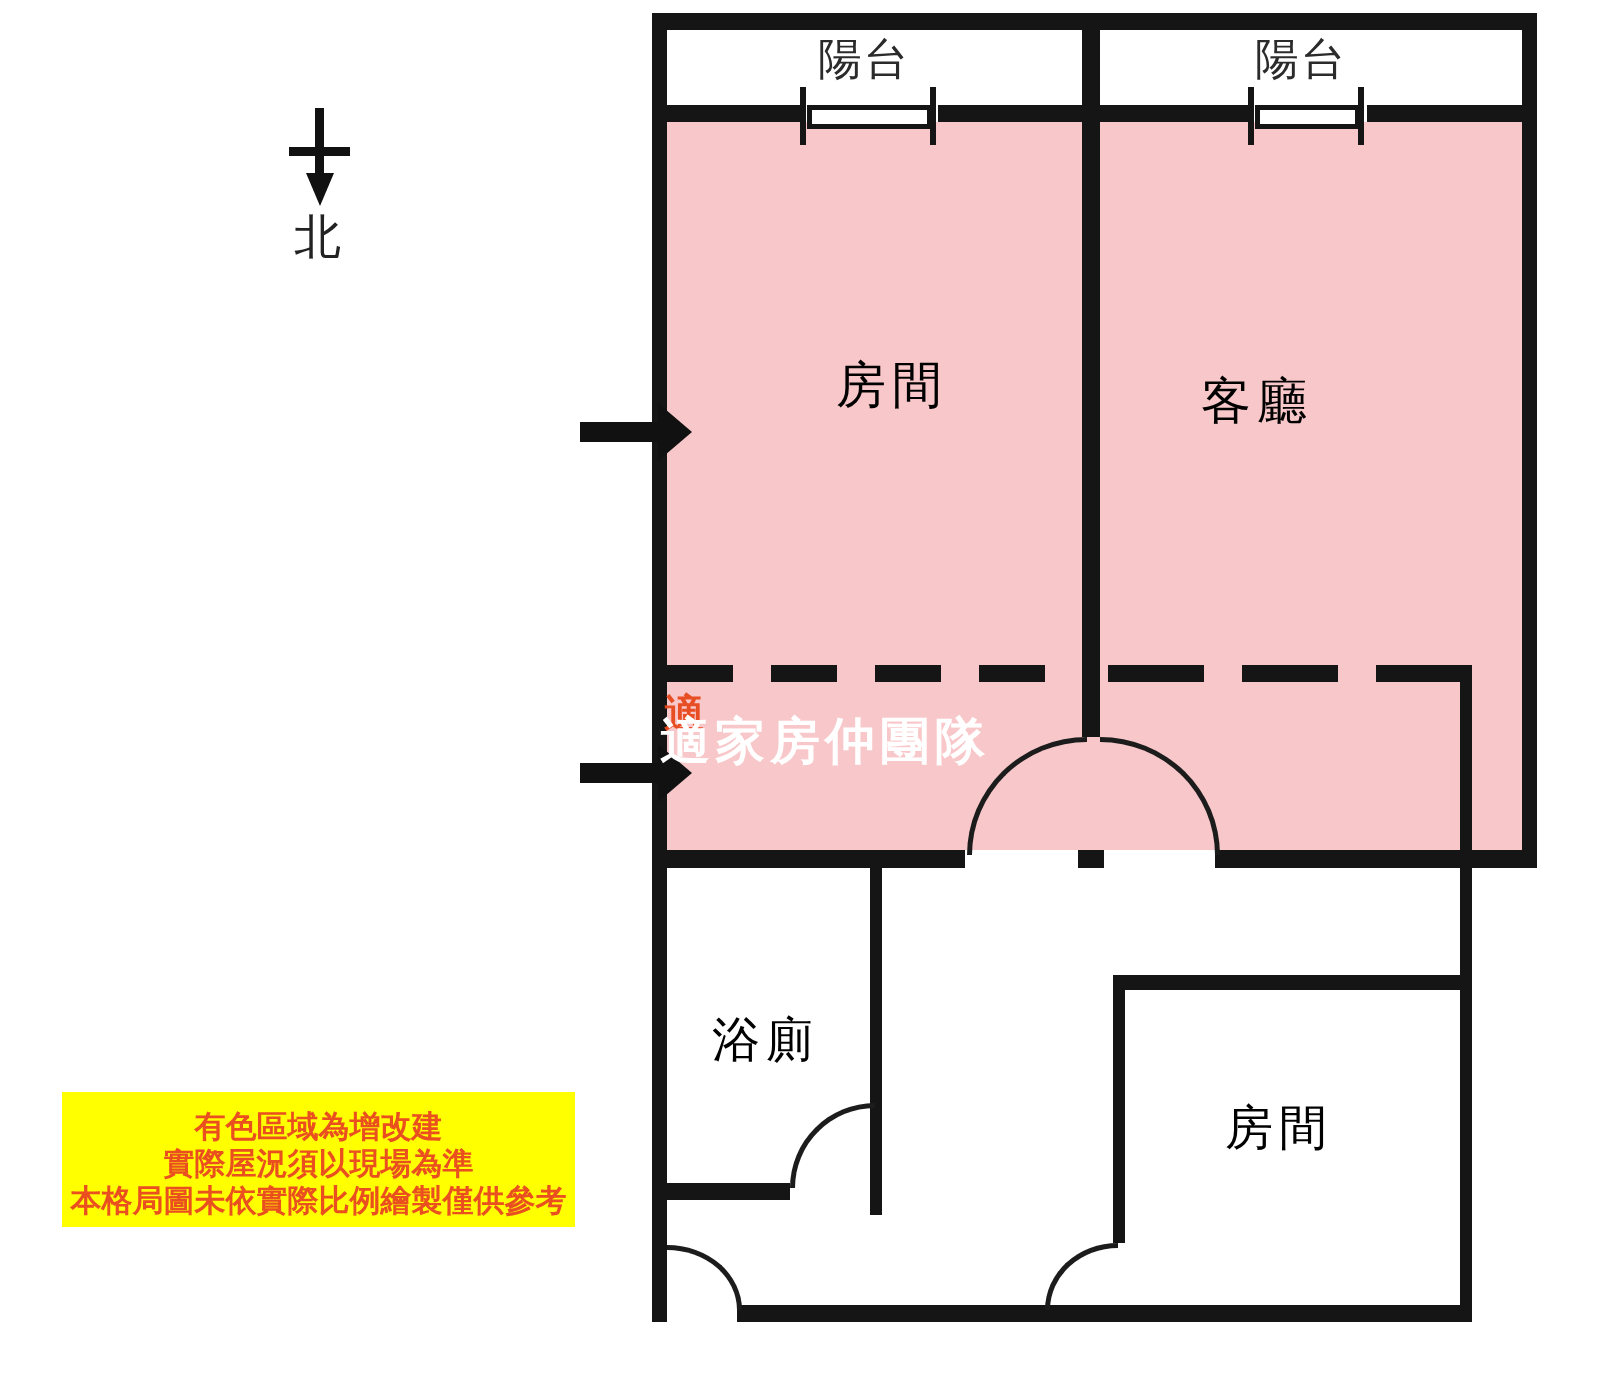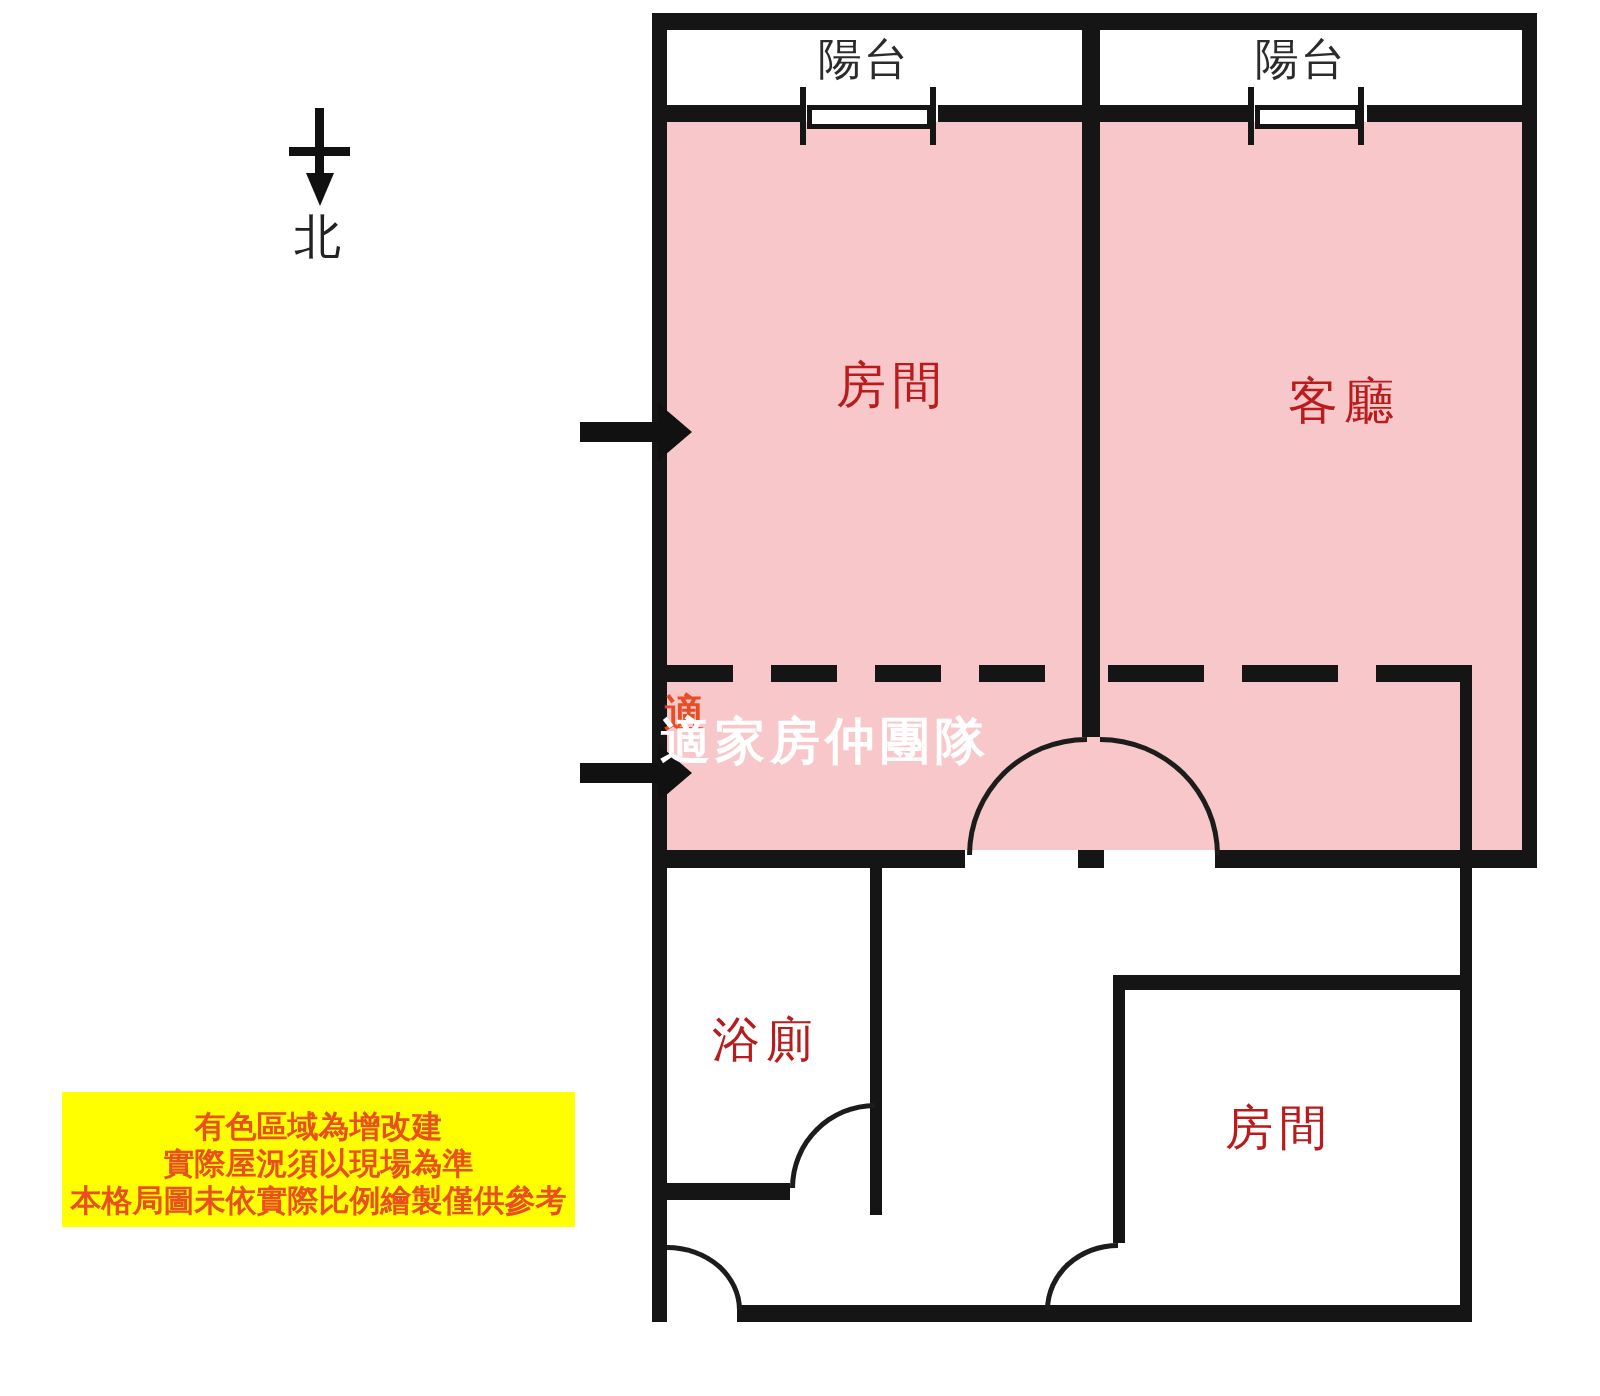--- a/index.html
+++ b/index.html
@@ -10,21 +10,21 @@
   .wall{position:absolute;background:#151515;z-index:3;}
   .pink{position:absolute;background:#f8c7c9;z-index:1;}
   .dash{position:absolute;height:17px;z-index:2;
         background:repeating-linear-gradient(90deg,#151515 0 66px,transparent 66px 104px);}
   .dash-r{background:repeating-linear-gradient(270deg,#151515 0 96px,transparent 96px 134px);}
   .arc{position:absolute;border:0 solid #1c1c1c;z-index:3;}
   .arc-tl{border-top:5px solid #1c1c1c;border-left:5px solid #1c1c1c;border-radius:100% 0 0 0;}
   .arc-tr{border-top:5px solid #1c1c1c;border-right:5px solid #1c1c1c;border-radius:0 100% 0 0;}
   .win-rect{position:absolute;background:#ffffff;border:5px solid #151515;z-index:4;}
   .win-tick{position:absolute;background:#151515;width:6px;z-index:4;}
-  .room-label{position:absolute;color:#b91c1c;font-size:50px;letter-spacing:6px;white-space:nowrap;z-index:4;}
+  .room-label{position:absolute;color:#000000;font-size:50px;letter-spacing:6px;white-space:nowrap;z-index:4;}
   .balcony-label{position:absolute;color:#2b2b2b;font-size:44px;letter-spacing:2px;white-space:nowrap;z-index:4;}
   .anno-label{position:absolute;color:#1a1a1a;font-size:48px;letter-spacing:4px;white-space:nowrap;z-index:4;}
   .arrow-bar{position:absolute;background:#111;height:20px;z-index:4;}
   .arrow-head{position:absolute;width:0;height:0;border-top:29px solid transparent;
               border-bottom:29px solid transparent;border-left:34px solid #111;z-index:4;}
   .compass-shaft{position:absolute;background:#111;width:9px;z-index:4;}
   .compass-cross{position:absolute;background:#111;height:9px;z-index:4;}
   .compass-head{position:absolute;width:0;height:0;border-left:14px solid transparent;
                 border-right:14px solid transparent;border-top:33px solid #111;z-index:4;}
   .compass-label{position:absolute;color:#222;font-size:47px;z-index:4;}
@@ -79,21 +79,21 @@
 
   <div class="arc arc-tr" style="left:667px;top:1245px;width:70px;height:60px;"></div>
 
   <div class="wall" style="left:1113px;top:975px;width:359px;height:15px;"></div>
   <div class="wall" style="left:1113px;top:975px;width:12px;height:268px;"></div>
   <div class="arc arc-tl" style="left:1045px;top:1243px;width:68px;height:62px;"></div>
 
   <div class="balcony-label" style="left:818px;top:30px;">陽台</div>
   <div class="balcony-label" style="left:1255px;top:30px;">陽台</div>
   <div class="room-label" style="left:836px;top:352px;">房間</div>
-  <div class="room-label" style="left:1288px;top:368px;">客廳</div>
+  <div class="room-label" style="left:1201px;top:368px;">客廳</div>
   <div class="room-label" style="left:712px;top:1008px;font-size:48px;">浴廁</div>
   <div class="room-label" style="left:1225px;top:1096px;font-size:48px;">房間</div>
 
   <div class="compass-shaft" style="left:315px;top:108px;height:70px;"></div>
   <div class="compass-cross" style="left:289px;top:147px;width:61px;"></div>
   <div class="compass-head" style="left:306px;top:173px;"></div>
   <div class="compass-label" style="left:294px;top:206px;">北</div>
 
   <div class="arrow-bar" style="left:580px;top:422px;width:78px;"></div>
   <div class="arrow-head" style="left:658px;top:403px;"></div>

